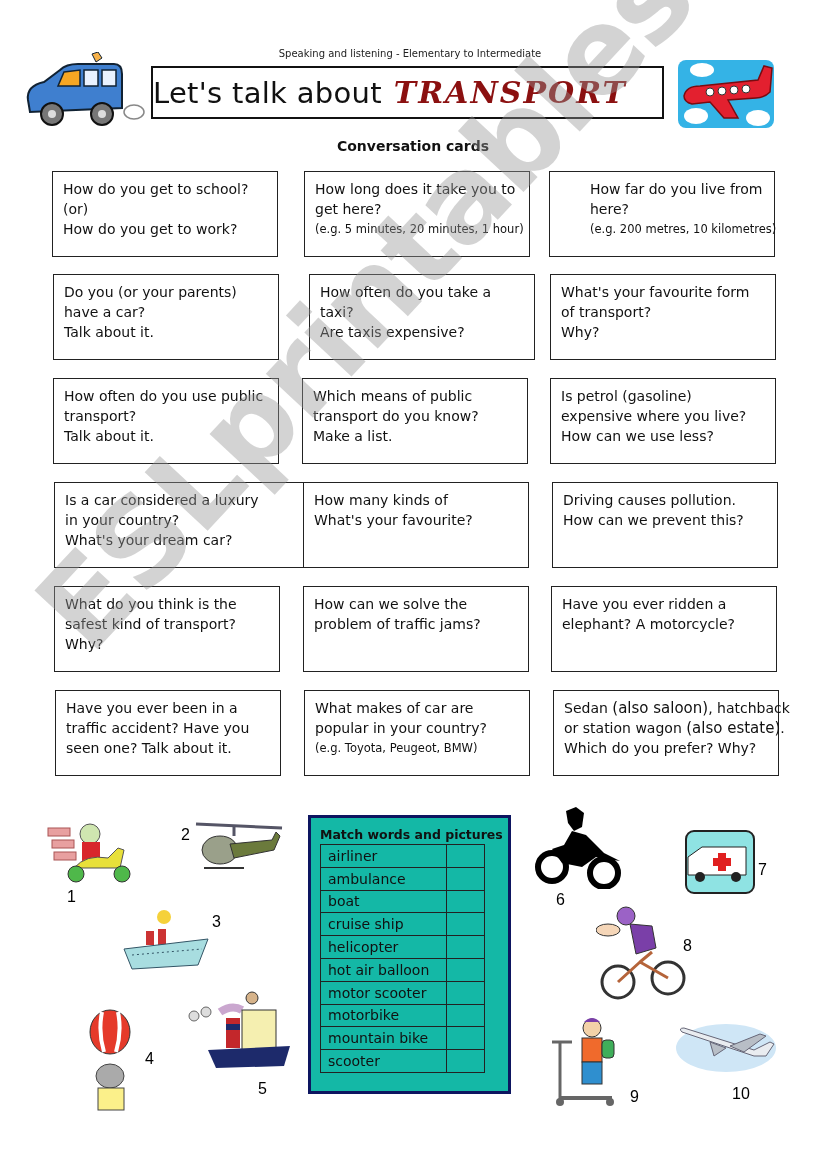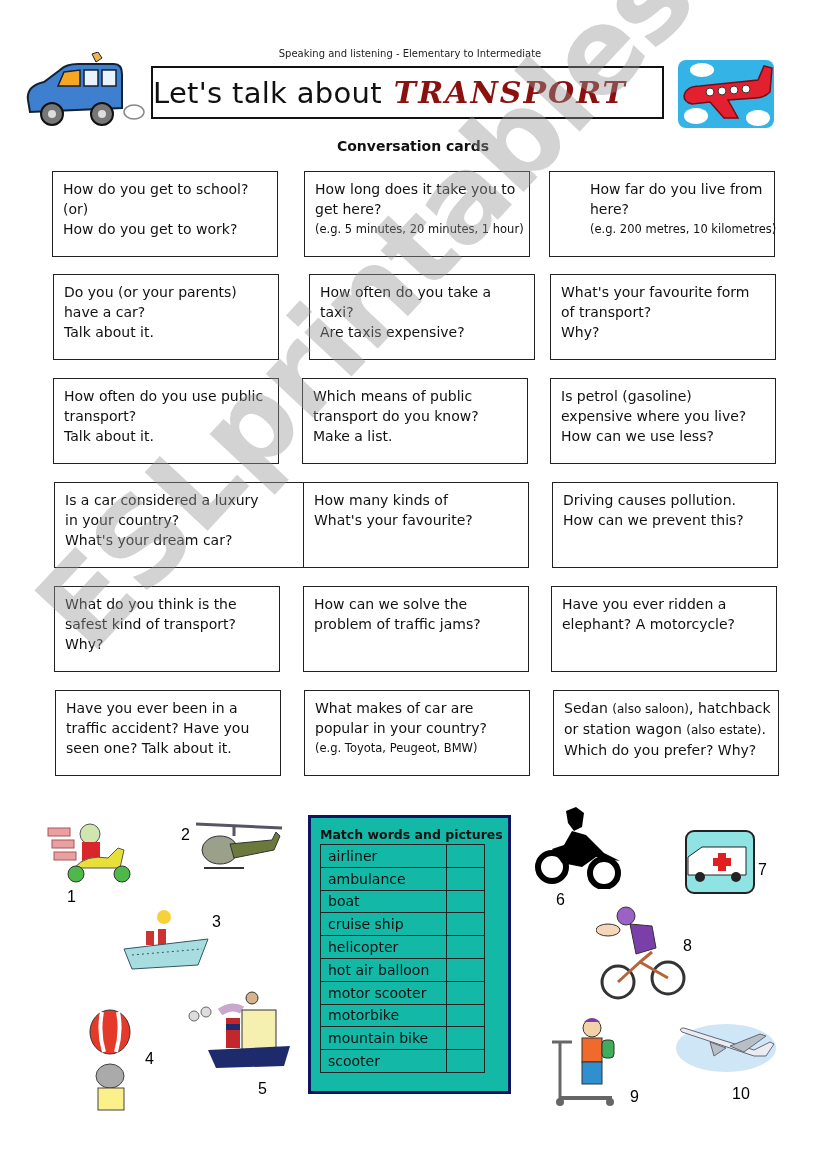--- a/index.html
+++ b/index.html
@@ -6,21 +6,21 @@
   body { width: 821px; height: 1169px; position: relative; overflow: hidden; font-family: "DejaVu Sans", sans-serif; color: #111; }
   .abs { position: absolute; }
   .subtitle { left: 150px; top: 48px; width: 520px; text-align: center; font-size: 10px; color: #222; }
   .title-box { left: 151px; top: 66px; width: 513px; height: 53px; border: 2px solid #111; box-sizing: border-box; display: flex; align-items: center; }
   .title-main { font-size: 29px; color: #111; letter-spacing: 0.3px; }
   .title-accent { font-family: "DejaVu Serif", serif; font-style: italic; font-size: 30px; color: #8b1010; margin-left: 12px; letter-spacing: 2px; font-weight: bold; }
   .section-heading { left: 150px; top: 138px; width: 526px; text-align: center; font-weight: bold; font-size: 14px; }
   .card { position: absolute; border: 1.5px solid #222; box-sizing: border-box; background: #fff; padding: 7px 10px; font-size: 14px; line-height: 20px; color: #111; }
   .card .line { display: block; white-space: nowrap; }
   .card .small { font-size: 11.5px; }
-  .card .tiny { font-size: 12px; }
+  .card .tiny { font-size: 15px; }
   .watermark { left: 60px; top: 560px; font-size: 118px; font-weight: bold; color: rgba(150,150,150,0.42); transform: rotate(-47deg); transform-origin: left center; white-space: nowrap; pointer-events: none; letter-spacing: -2px; z-index: 5; }
   .match-box { left: 308px; top: 815px; width: 203px; height: 279px; background: #14b8a6; border: 3px solid #0d1560; box-sizing: border-box; }
   .match-title { position: absolute; left: 9px; top: 9px; font-size: 12.5px; font-weight: bold; color: #111; white-space: nowrap; }
   .match-table { position: absolute; left: 9px; top: 26px; border-collapse: collapse; }
   .match-table td { border: 1px solid #222; height: 22.8px; padding: 0 0 0 7px; font-size: 14px; color: #111; box-sizing: border-box; }
   .match-table td.word { width: 126px; }
   .match-table td.blank { width: 38px; padding: 0; }
   .pic { position: absolute; }
   .num { position: absolute; font-size: 16px; color: #000; font-family: "Liberation Sans", sans-serif; }
 </style>

